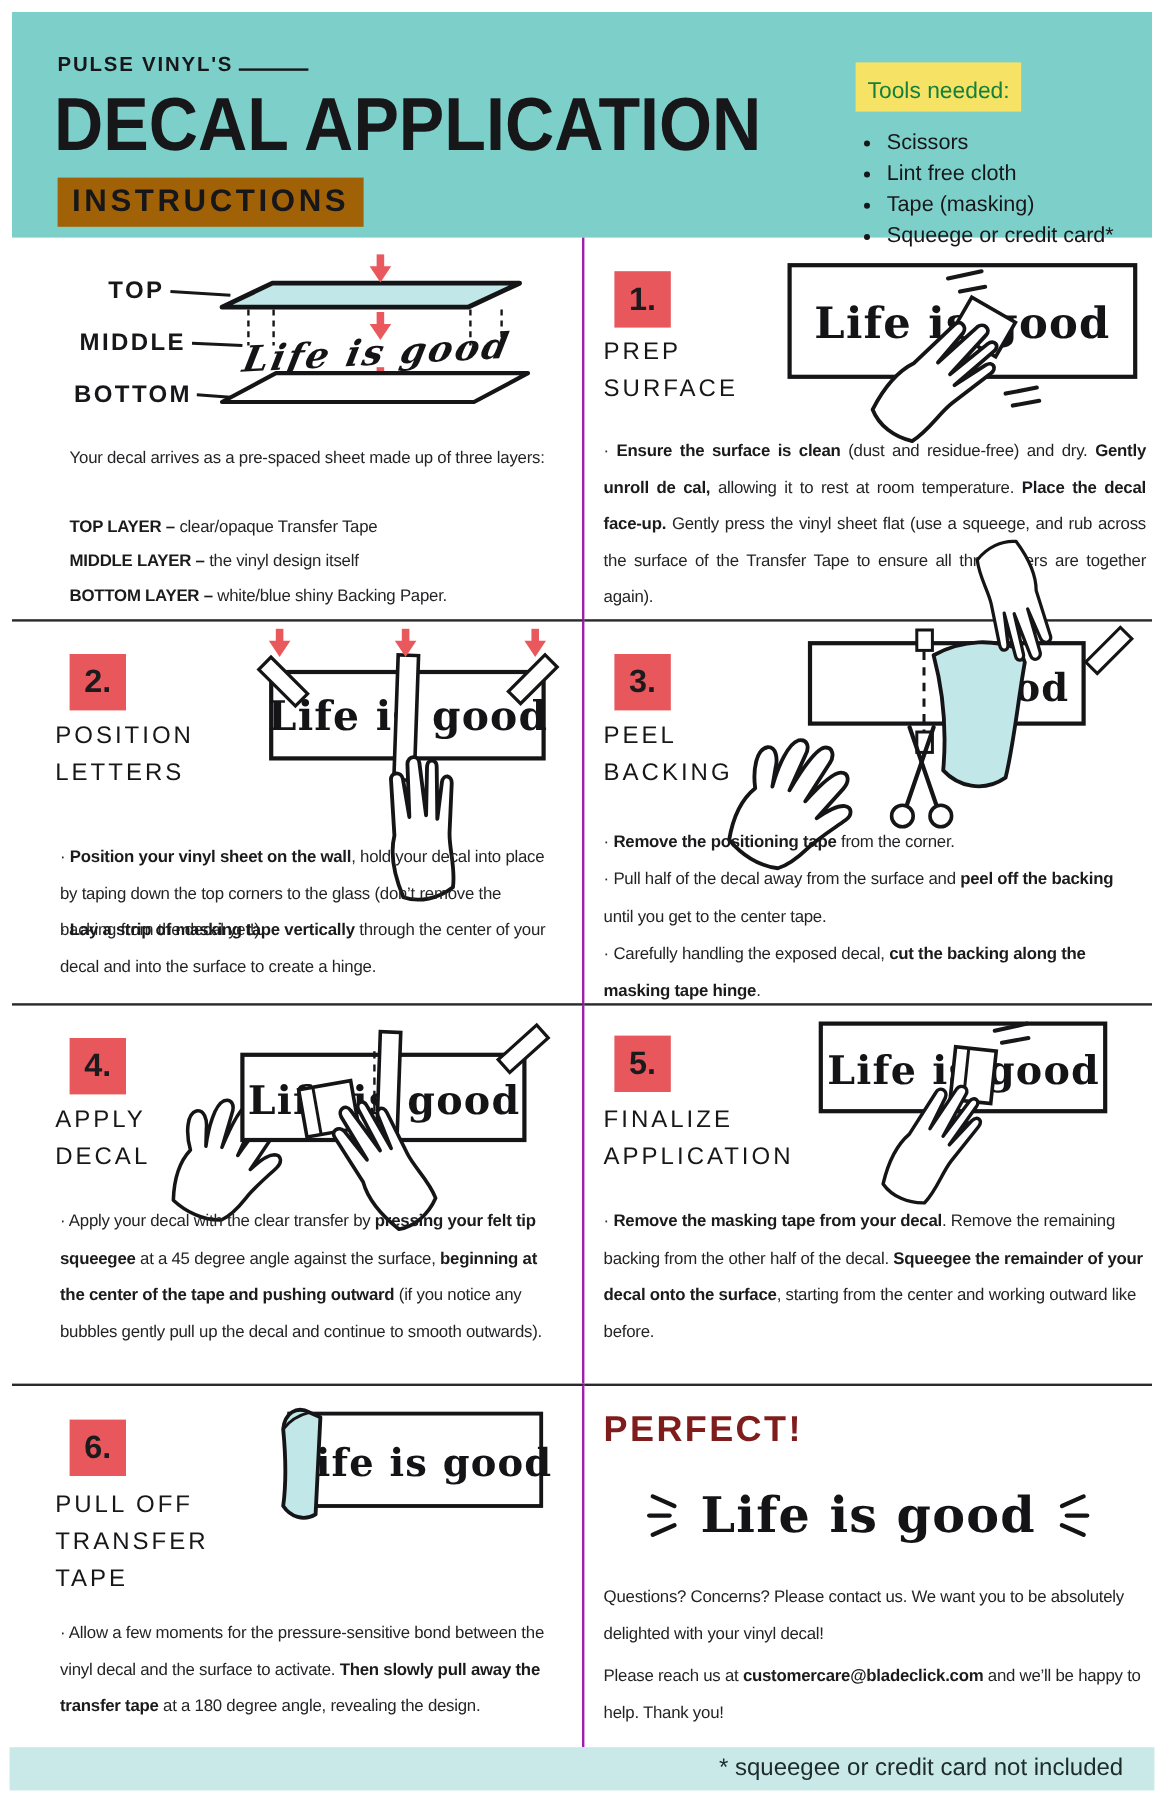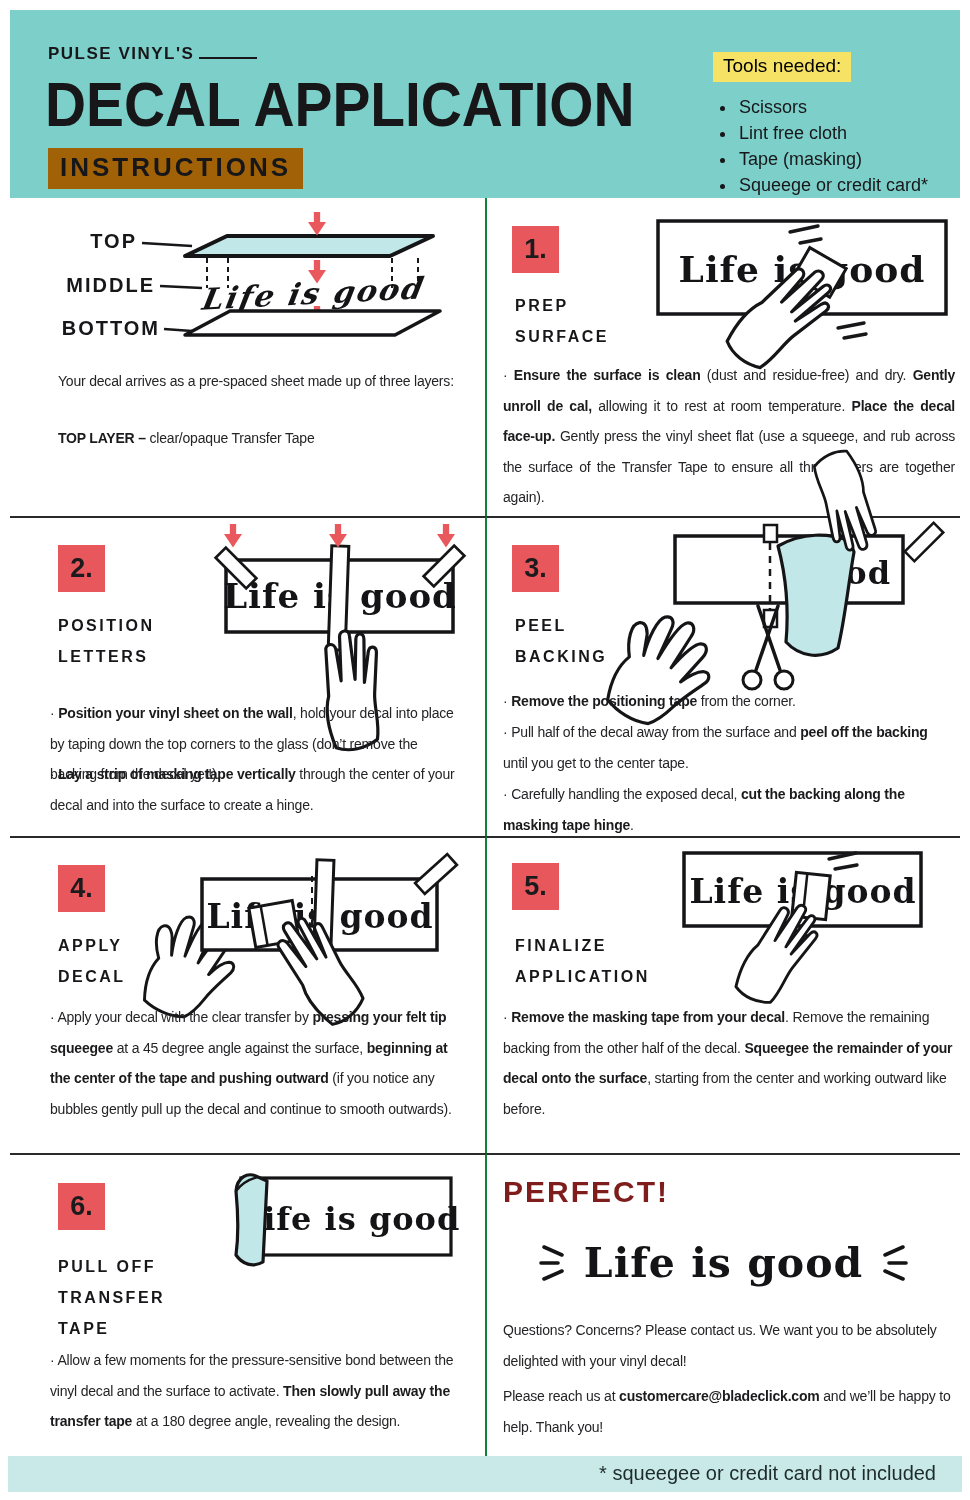--- a/index.html
+++ b/index.html
@@ -5,30 +5,30 @@
   html,body{margin:0;padding:0;background:#fff;}
   body{width:970px;height:1500px;position:relative;font-family:"Liberation Sans",sans-serif;color:#242427;}
   .page{position:absolute;inset:0;overflow:hidden;}
   
   .hdr{position:absolute;left:10px;top:10px;width:950px;height:188px;background:#7dcfca;}
   .brand{position:absolute;left:38px;top:34px;font-size:17px;font-weight:bold;letter-spacing:1.5px;color:#17171a;}
   .brand-underline{display:inline-block;width:58px;border-bottom:2px solid #17171a;margin-left:5px;vertical-align:baseline;}
   .title{position:absolute;left:35px;top:58px;margin:0;font-size:58px;font-weight:bold;letter-spacing:0px;color:#17171a;transform:scale(0.98,1.08);transform-origin:left top;white-space:nowrap;}
   .subtitle{position:absolute;left:38px;top:138px;background:#a16207;padding:4px 12px 6px;font-size:26px;font-weight:bold;letter-spacing:3px;color:#17171a;}
   .tools{position:absolute;left:703px;top:42px;width:240px;}
-  .tools-label{display:inline-block;background:#f6e264;padding:3px 10px 5px;font-size:19px;color:#000000;}
+  .tools-label{display:inline-block;background:#f6e264;padding:14px 10px 5px;font-size:19px;color:#15803d;}
   .tools-list{margin:12px 0 0 0;padding:0 0 0 24px;font-size:18px;line-height:26px;color:#17171a;}
   .tools-list li{padding-left:2px;}
   
   .grid{position:absolute;left:10px;top:198px;width:950px;height:1258px;display:grid;grid-template-columns:477px 473px;grid-template-rows:318px 320px 317px 303px;}
   .cell{position:relative;box-sizing:border-box;}
-  .c-left{border-right:2px solid #15803d;}
+  .c-left{border-right:2px solid #a21caf;}
   .r2,.r3,.r4{border-top:2px solid #2a2a2c;}
   .badge{position:absolute;width:47px;height:47px;background:#e8575b;color:#1b1b1d;font-weight:bold;font-size:27px;display:flex;align-items:center;justify-content:center;}
-  .step-title{position:absolute;margin:12px;font-size:16px;font-weight:bold;letter-spacing:2.5px;line-height:31px;white-space:pre-line;color:#17171a;}
+  .step-title{position:absolute;margin:0;font-size:20px;font-weight:normal;letter-spacing:2.5px;line-height:31px;white-space:pre-line;color:#17171a;}
   .p{position:absolute;margin:0;font-size:14px;line-height:30.5px;letter-spacing:-0.2px;color:#242427;}
   .p b{font-weight:bold;color:#1b1b1d;}
   .just{text-align:justify;}
   .ill{position:absolute;overflow:visible;}
   .decal{font-family:"DejaVu Serif",serif;font-weight:bold;fill:#141416;letter-spacing:1px;}
   .script{font-family:"DejaVu Serif",serif;font-weight:bold;font-style:italic;font-size:30px;fill:#141416;letter-spacing:2px;}
   .diag-label{font-family:"Liberation Sans",sans-serif;font-weight:bold;font-size:20px;letter-spacing:2px;fill:#17171a;}
   .mline{stroke:#17171a;stroke-width:3.4;stroke-linecap:round;}
   
   .closing-title{position:absolute;margin:0;font-size:30px;font-weight:bold;letter-spacing:2px;color:#7f1d1d;}
@@ -103,20 +103,22 @@
         <g transform="translate(272,90)">
           <text class="script" transform="skewX(-14) rotate(-3)" text-anchor="middle">Life is good</text>
         </g>
         <polygon points="145,121 190,97 400,97 355,121" fill="#fff" stroke="#151517" stroke-width="3.5" stroke-linejoin="round"></polygon>
         <text class="diag-label" x="120" y="121" text-anchor="end">BOTTOM</text>
         <line x1="124" y1="115" x2="152" y2="117" stroke="#17171a" stroke-width="2.5"></line>
       </svg>
       <p class="p" style="left:48px;top:168px;width:404px">Your decal arrives as a pre-spaced sheet made up of three layers:</p>
       <div class="p" style="left:48px;top:226px;width:412px;line-height:29px">
         <div><b>TOP LAYER – </b><span>clear/opaque Transfer Tape</span></div>
+        <div><b>MIDDLE LAYER – </b><span>the vinyl design itself</span></div>
+        <div><b>BOTTOM LAYER – </b><span>white/blue shiny Backing Paper.</span></div>
       </div>
     </section>
 
     <section class="cell r1">
       <div class="badge" style="left:25px;top:28px">1.</div>
       <h2 class="step-title" style="left:16px;top:80px">PREP
 SURFACE</h2>
       <svg class="ill" style="left:165px;top:18px" width="300" height="140" viewBox="0 0 300 140">
         <rect x="6" y="5" width="288" height="93" fill="#fff" stroke="#151517" stroke-width="3.5"></rect>
         <text class="decal" x="150" y="66" text-anchor="middle" font-size="36">Life is good</text>

